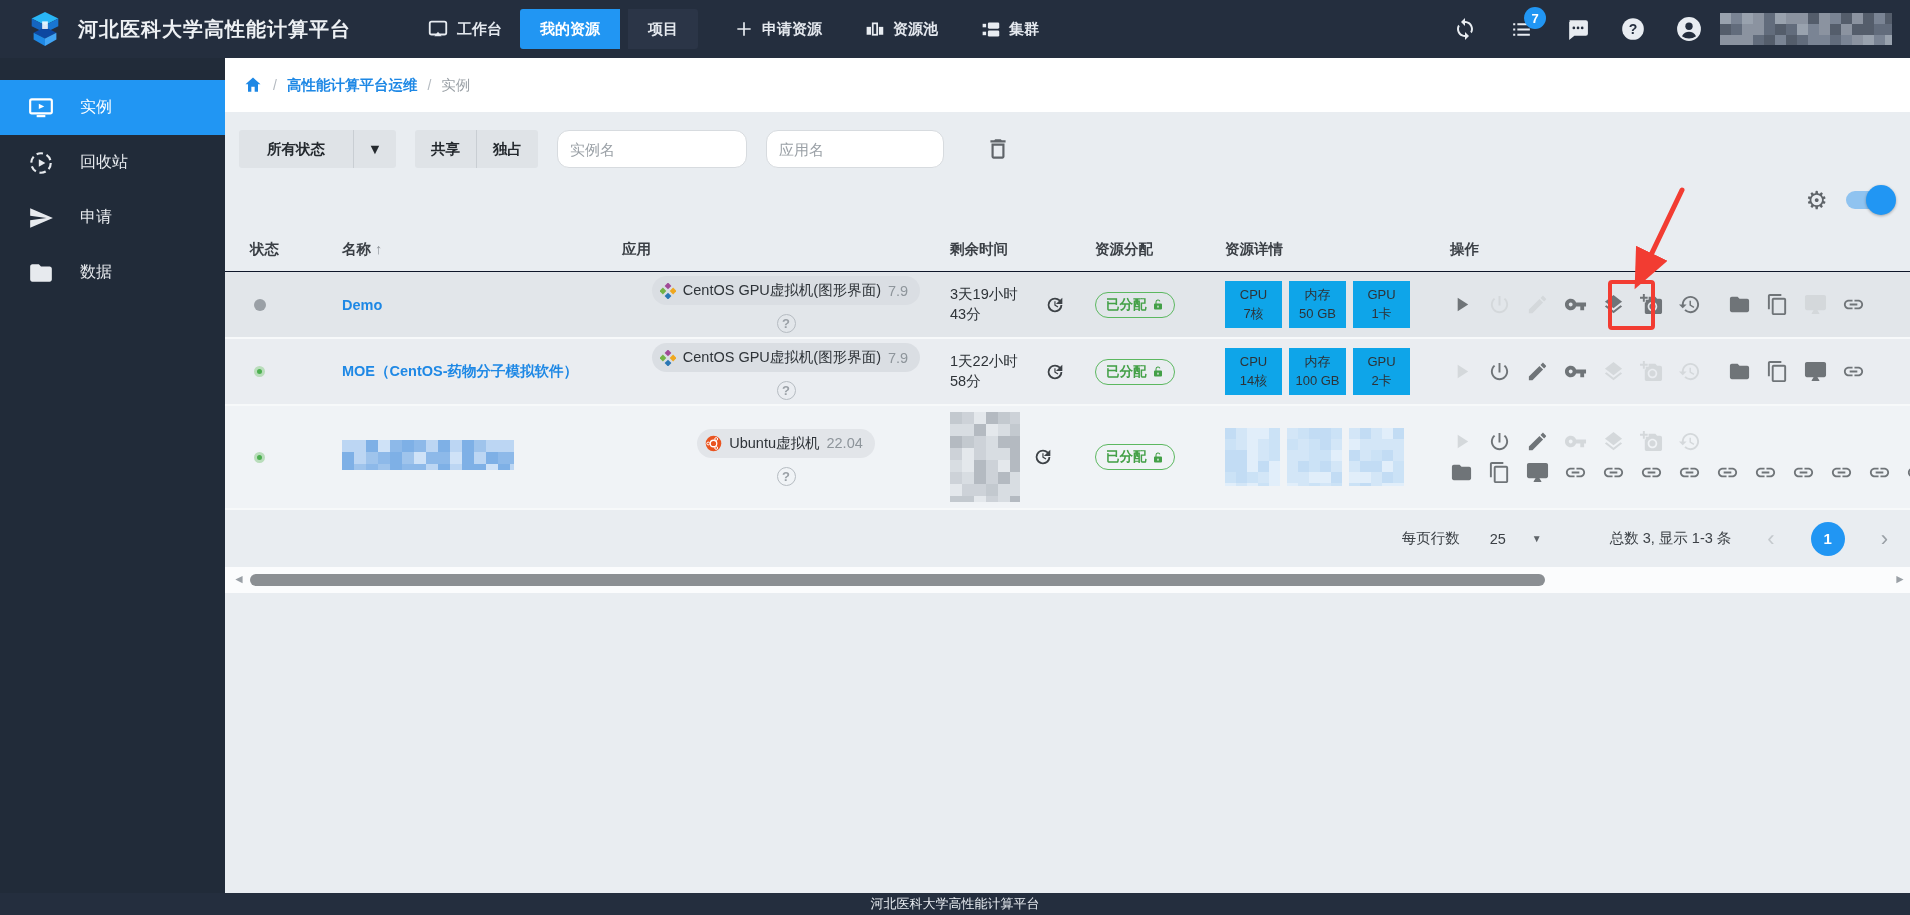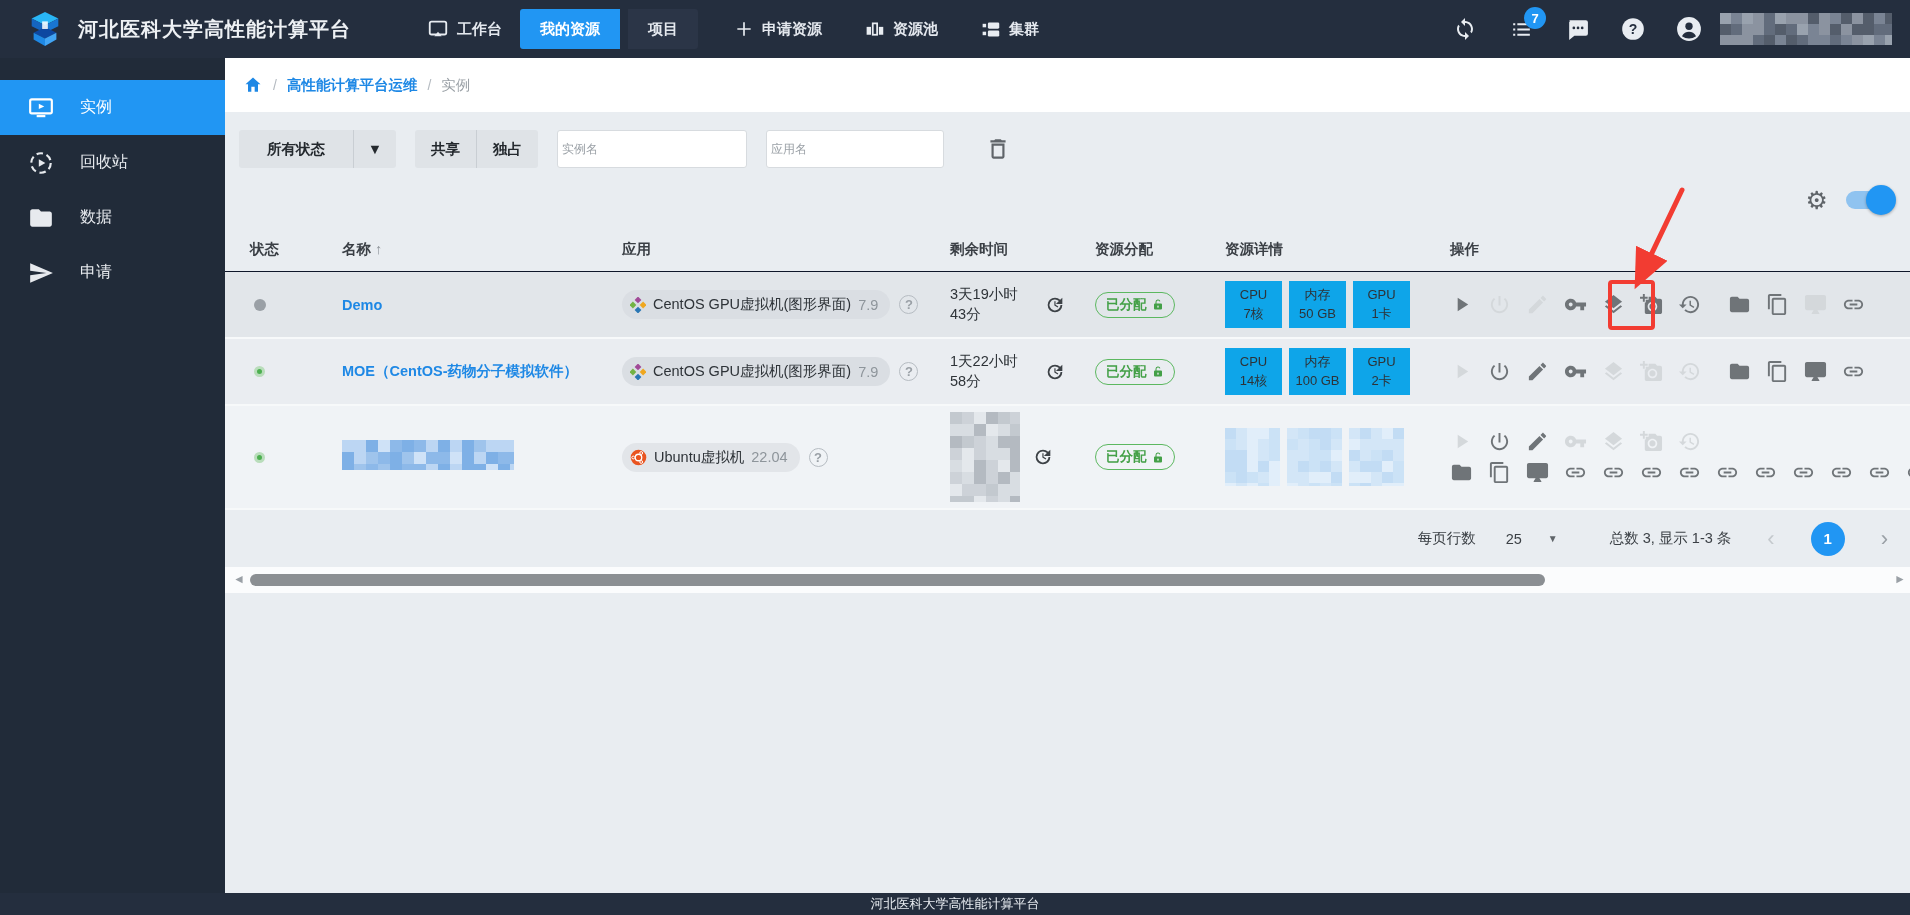--- a/index.html
+++ b/index.html
@@ -36,21 +36,21 @@
   .crumb-sep { color:#b4bac0; font-size:14px; }
   .crumb-cur { color:#9aa0a6; font-size:14.5px; }
 
   .filterbar { margin-top:18px; padding-left:14px; display:flex; align-items:center; gap:19px; height:38px; flex:0 0 auto; }
   .seg { display:flex; height:38px; background:#dfe3e7; border-radius:3px; overflow:hidden; }
   .seg > div { display:flex; align-items:center; justify-content:center; font-size:14.5px; font-weight:600; color:#24292e; cursor:pointer; }
   .seg .div-line { width:1px; background:#c9ced3; padding:0; }
   .status-label { width:114px; }
   .status-caret { width:42px; font-size:10px; color:#3c4043; }
   .seg-opt { width:61px; }
-  .f-input { height:38px; border:1px solid #d7dbdf; border-radius:3px; background:#fff; padding:0 4px; font-size:12px;
+  .f-input { height:38px; border:1px solid #d7dbdf; border-radius:12px; background:#fff; padding:0 12px; font-size:15px;
              color:#333; font-family:inherit; outline:none; }
   .f-input::placeholder { color:#9aa0a6; }
   .trash-btn { margin-left:22px; width:26px; height:26px; cursor:pointer; }
 
   .settingsbar { margin-top:16px; height:32px; display:flex; align-items:center; justify-content:flex-end; gap:18px;
                  padding-right:16px; flex:0 0 auto; }
   .gear { font-size:25px; color:#5f6469; cursor:pointer; line-height:1; }
   .toggle { width:48px; height:18px; background:#8fc3f0; border-radius:9px; position:relative; cursor:pointer; }
   .toggle .knob { position:absolute; right:-2px; top:-6px; width:30px; height:30px; border-radius:50%; background:#2196f3;
                   box-shadow:0 1px 3px rgba(0,0,0,.3); }
@@ -59,21 +59,21 @@
   .tgrid { display:grid; grid-template-columns:92px 280px 328px 145px 130px 225px 1fr; align-items:center; padding-left:25px; }
   .thead { margin-top:12px; height:44px; font-size:14.5px; font-weight:600; color:#3a3f45; border-bottom:1px solid #0f172a; flex:0 0 auto; }
   .trow { border-bottom:2px solid #f7f9fa; flex:0 0 auto; }
   .row1 { height:67px; background:#e2e6ea; }
   .row2 { height:67px; background:#eaedf1; }
   .row3 { height:104px; background:#f0f3f6; }
   .dot { width:12px; height:12px; border-radius:50%; margin-left:4px; }
   .dot.gray { background:#9aa0a6; }
   .dot.green { width:11px; height:11px; background:#4caf50; border:3px solid #b9ddbb; }
   .name-link { color:#1e88e5; font-size:14.5px; font-weight:600; cursor:pointer; }
-  .app-cell { display:flex; align-items:center; gap:9px; }
+  .app-cell { display:flex; align-items:center; gap:9px;flex-direction:column; }
   .app-pill { display:flex; align-items:center; gap:7px; background:#e2e5e9; border-radius:15px; padding:5px 12px 5px 8px;
               font-size:14.5px; color:#2e3338; white-space:nowrap; }
   .row1 .app-pill, .row2 .app-pill { background:#dadee3; }
   .app-ver { color:#8e959b; }
   .help-c { width:19px; height:19px; border-radius:50%; border:1.5px solid #b6bcc2; color:#9aa0a6; font-size:13px; font-weight:bold;
             display:flex; align-items:center; justify-content:center; }
   .time-cell { display:flex; align-items:center; gap:12px; }
   .time-text { width:82px; font-size:14.5px; color:#2e3338; line-height:1.35; }
   .alloc-pill { display:inline-flex; align-items:center; gap:5px; border:1.5px solid #5cb860; color:#43a047; font-size:13.5px;
                 font-weight:600; border-radius:14px; padding:3px 10px; }
@@ -295,29 +295,29 @@
   </div>
   <div class="side-item">
     <svg width="26" height="26" viewBox="0 0 24 24">
       <circle cx="12" cy="12" r="9" fill="none" stroke="#e7eaee" stroke-width="2" stroke-dasharray="6 3.5"></circle>
       <polygon points="10,8.5 16,12 10,15.5" fill="#e7eaee"></polygon>
     </svg>
     <span>回收站</span>
   </div>
   <div class="side-item">
     <svg width="26" height="26" viewBox="0 0 24 24">
+      <path d="M2.01 21L23 12 2.01 3 2 10l15 2-15 2z" fill="#e7eaee"></path>
+    </svg>
+    <span>申请</span>
+  </div>
+  <div class="side-item">
+    <svg width="26" height="26" viewBox="0 0 24 24">
       <path d="M10 4H4c-1.1 0-2 .9-2 2v12c0 1.1.9 2 2 2h16c1.1 0 2-.9 2-2V8c0-1.1-.9-2-2-2h-8l-2-2z" fill="#e7eaee"></path>
     </svg>
     <span>数据</span>
-  </div>
-  <div class="side-item">
-    <svg width="26" height="26" viewBox="0 0 24 24">
-      <path d="M2.01 21L23 12 2.01 3 2 10l15 2-15 2z" fill="#e7eaee"></path>
-    </svg>
-    <span>申请</span>
   </div>
 </div>
 
 <div class="content">
 
   <div class="crumbbar">
     <svg width="20" height="20" viewBox="0 0 24 24">
       <path d="M12 3l9 8h-3v9h-4v-6h-4v6H6v-9H3z" fill="#1e88e5"></path>
     </svg>
     <span class="crumb-sep">/</span>
@@ -803,21 +803,21 @@
             <use href="#i-link"></use>
           </svg>
         </div>
     </div>
   </div>
 
   <div class="pagerbar">
     <span>每页行数</span>
     <span>25</span>
     <span class="pp-caret">▼</span>
-    <span style="margin-left:22px">总数 3, 显示 1-3 条</span>
+    <span style="margin-left:38px">总数 3, 显示 1-3 条</span>
     <span class="pg-chev">‹</span>
     <span class="pg-num">1</span>
     <span class="pg-chev next">›</span>
   </div>
 
   <div class="scrollstrip">
     <span class="sarrow l">◄</span>
     <div class="sthumb"></div>
     <span class="sarrow r">►</span>
   </div>

